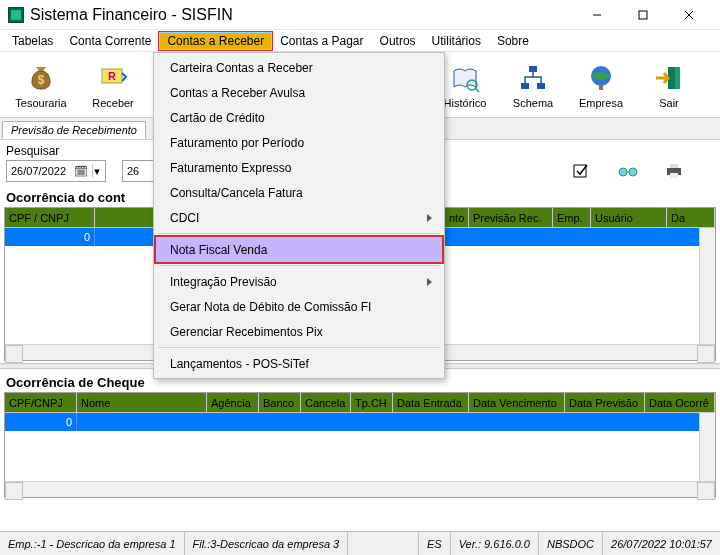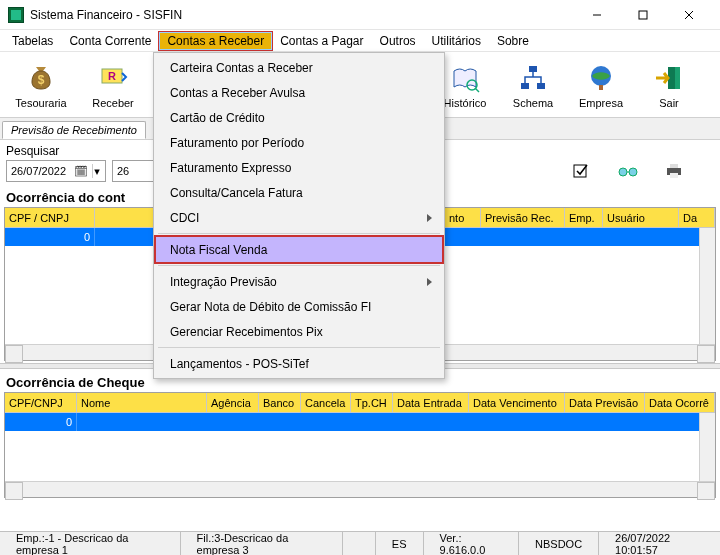--- a/index.html
+++ b/index.html
@@ -2,21 +2,21 @@
 <html><head>
 <meta charset="utf-8">
 <style>
   * { box-sizing: border-box; margin: 0; padding: 0; font-family: "Segoe UI", Tahoma, sans-serif; }
   body { background: #fff; width: 720px; height: 555px; overflow: hidden; position: relative; font-size: 12px; }
 
   
   .titlebar { height: 30px; background: #fff; display: flex; align-items: center; padding: 0 8px; border-bottom: 1px solid #e5e5e5; }
   .titlebar .icon-box { width: 16px; height: 16px; background: #0a6b3a; border: 1px solid #054a27; margin-right: 6px; position: relative; }
   .titlebar .icon-box::after { content:""; position:absolute; inset:2px; background:#2b8; }
-  .titlebar .title { flex: 1; font-size: 12px; color: #000; }
+  .titlebar .title { flex: 1; font-size: 16px; color: #000; }
   .titlebar .win-btn { width: 46px; height: 30px; display: flex; align-items: center; justify-content: center; font-size: 13px; color: #000; }
   .titlebar .win-btn svg { width: 10px; height: 10px; }
 
   
   .menubar { display: flex; height: 22px; align-items: center; padding: 0 4px; border-bottom: 1px solid #e5e5e5; font-size: 12px; }
   .menubar .menu-item { padding: 2px 8px; color: #000; }
   .menubar .menu-item.active { background: #eab308; border: 1px solid #99d1ff; padding: 1px 7px; outline: 1px solid #c83232; outline-offset: 0; }
 
   
   .toolbar { height: 66px; display: flex; align-items: center; padding: 2px 6px; gap: 2px; border-bottom: 1px solid #d0d0d0; }
@@ -24,49 +24,49 @@
   .tool-btn .ic { width: 34px; height: 34px; display:flex; align-items:center; justify-content:center; }
   .tool-btn.narrow { width: 66px; }
 
   
   .tabstrip { height: 22px; display:flex; align-items:flex-end; padding-left: 2px; border-bottom: 1px solid #d0d0d0; background:#f0f0f0;font-style:italic; }
   .tab { border: 1px solid #b0b0b0; border-bottom: 1px solid #fff; background: #fff; font-size: 11px; padding: 2px 8px; border-radius: 2px 2px 0 0; }
 
   
   .search-row { padding: 4px 6px; font-size: 12px; }
   .search-row .lbl { margin-bottom: 2px; }
-  .controls-row { display:flex; align-items:center; gap: 6px; }
+  .controls-row { display:flex; align-items:center; gap: 16px; }
   .date-input { width: 100px; height: 22px; border: 1px solid #a0a0a0; background:#fff; display:flex; align-items:center; padding: 0 4px; font-size:11px; gap:4px; }
   .date-input .dd { width:14px; height:14px; border-left:1px solid #ccc; display:flex; align-items:center; justify-content:center; }
   .right-icons { margin-left: auto; display:flex; gap: 26px; padding-right: 30px; }
   .mini-ic { width:20px; height:18px; display:flex; align-items:center; justify-content:center; }
 
   
   .section-heading { font-weight: bold; font-size: 13px; padding: 4px 6px 2px; }
 
   
   .grid { border: 1px solid #a0a0a0; margin: 0 4px; background: #fff; position: relative; }
-  .grid-head { display: flex; background: #fde047; height: 20px; }
+  .grid-head { display: flex; background: #4d7c0f; height: 20px; }
   .grid-head .col { border-right: 1px solid #c8c8c8; border-bottom: 1px solid #c8c8c8; font-size: 11px; display:flex; align-items:center; padding: 0 4px; white-space: nowrap; overflow:hidden; }
   .grid-body { height: 116px; position: relative; overflow: hidden; }
   .grid-body.sm { height: 68px; }
   .grid-row { display:flex; height: 18px; background:#0078ff; color:#fff; }
   .grid-row .cell { border-right: 1px solid rgba(255,255,255,0.25); font-size:11px; display:flex; align-items:center; justify-content:flex-end; padding: 0 4px; }
   .scroll-h { height: 16px; background: #f0f0f0; border-top: 1px solid #d0d0d0; position: relative; }
   .scroll-h::before, .scroll-h::after { content:""; position:absolute; top:0; width:16px; height:16px; background:#f0f0f0; border:1px solid #c0c0c0; }
   .scroll-h::before { left:0; }
   .scroll-h::after { right:0; }
   .scroll-v { position:absolute; right:0; top:20px; bottom:16px; width:16px; background:#f0f0f0; border-left:1px solid #d0d0d0; }
 
   
   .hdivider { height: 6px; background:#eaeaea; border-top:1px solid #c8c8c8; border-bottom:1px solid #c8c8c8; margin: 2px 0; }
 
   
   .statusbar { position:absolute; left:0; right:0; bottom:0; height:24px; border-top:1px solid #c0c0c0; display:flex; align-items:center; font-size:11px; background:#f0f0f0; }
-  .statusbar .seg { padding: 0 16px; border-right: 1px solid #c0c0c0; height:100%; display:flex; align-items:center; }
+  .statusbar .seg { padding: 0 8px; border-right: 1px solid #c0c0c0; height:100%; display:flex; align-items:center;font-style:italic; }
   .statusbar .seg.fill { flex:1; border-right:1px solid #c0c0c0; }
 
   
   .dropdown { position: absolute; left: 153px; top: 52px; width: 292px; background:#f2f2f2; border:1px solid #bdbdbd; box-shadow: 2px 3px 6px rgba(0,0,0,0.25); padding: 2px; z-index: 100; }
   .dropdown .dmi { height: 25px; display:flex; align-items:center; padding: 0 24px 0 14px; font-size: 12px; color:#000; position:relative; }
   .dropdown .dmi.has-sub::after { content:""; position:absolute; right:10px; top:50%; transform:translateY(-50%); border-left:5px solid #5a5a5a; border-top:4px solid transparent; border-bottom:4px solid transparent; }
   .dropdown .sep { height:1px; background:#d0d0d0; margin: 3px 2px; }
   .dropdown .dmi.highlight { background:#c4b5fd; border:1px solid #c83232; outline:1px solid #c83232; margin:-1px; height:27px; }
 
 </style>
@@ -209,21 +209,21 @@
     </div>
   </div>
 </div>
 
 <div class="section-heading">Ocorrência do cont</div>
 <div class="grid">
   <div class="grid-head">
     <div class="col" style="width:90px">CPF / CNPJ</div>
     <div class="col" style="width:70px"></div>
     <div class="col" style="width:280px"></div>
-    <div class="col" style="width:36px">nto</div>
+    <div class="col" style="width:24px">nto</div>
     <div class="col" style="width:84px">Previsão Rec.</div>
     <div class="col" style="width:38px">Emp.</div>
     <div class="col" style="width:76px">Usuário</div>
     <div class="col" style="flex:1">Da</div>
   </div>
   <div class="grid-body">
     <div class="grid-row">
       <div class="cell" style="width:90px">0</div>
       <div class="cell" style="flex:1"></div>
     </div>

